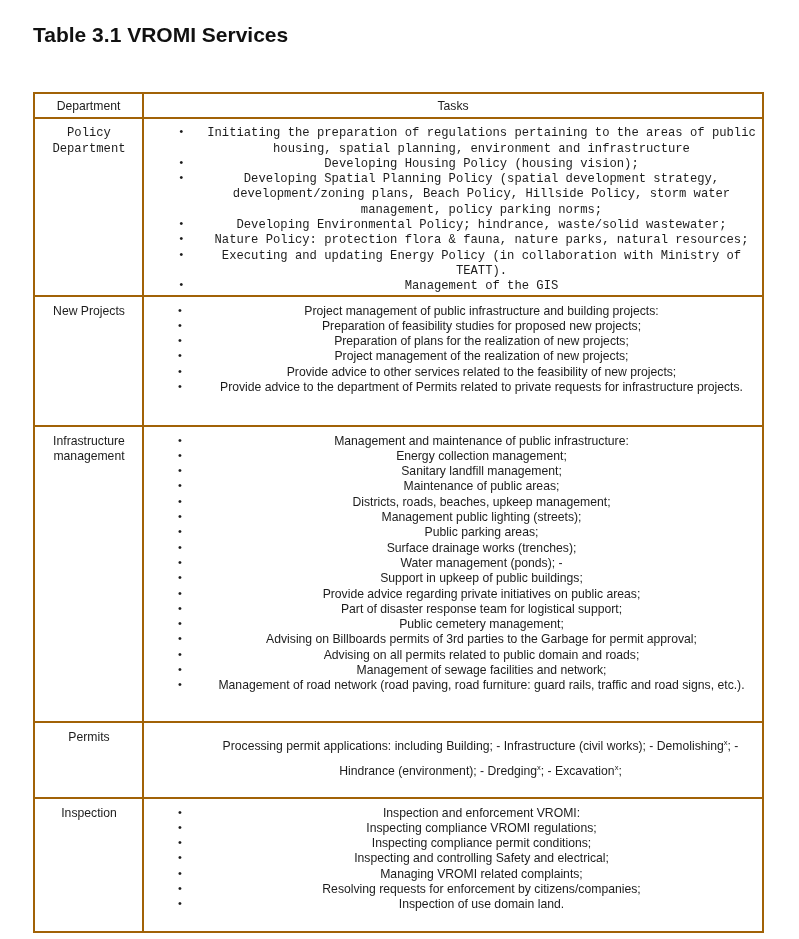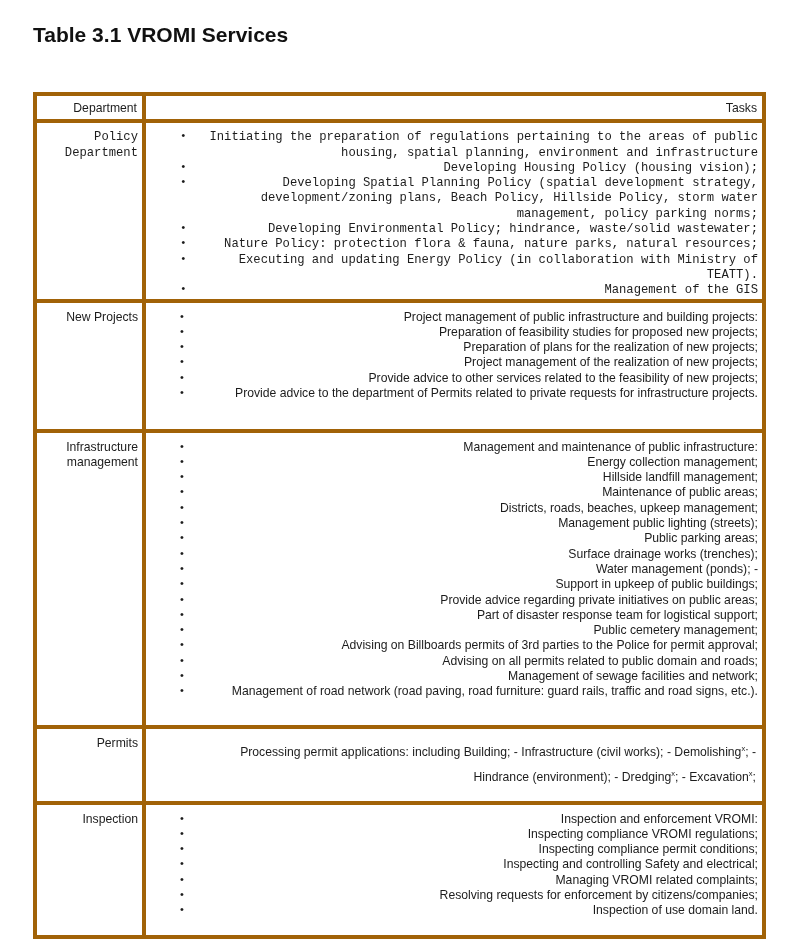--- a/index.html
+++ b/index.html
@@ -31,24 +31,24 @@
     border-collapse: collapse;
     table-layout: fixed;
     width: 729px;
     margin-top: 48px;
     font-size: 12.2px;
     line-height: 15.3px;
   }
   .col-dept  { width: 109px; }
   .col-tasks { width: 620px; }
   th, td {
-    border: 4px solid #a16207;
+    border: 2px solid #a16207;
     vertical-align: top;
     padding: 0;
-    text-align: right;
+    text-align: center;
     font-weight: normal;
   }
   th.hdr {
     padding: 5px 5px 3px 5px;
   }
   td.dept {
     padding: 7px 4px 0 5px;
   }
   td.tasks { padding: 0; }
   tr.h-header  { height: 24px; }
@@ -132,32 +132,32 @@
           </ul>
         </td>
       </tr>
 
       <tr class="h-infra">
         <td class="dept">Infrastructure management</td>
         <td class="tasks">
           <ul class="task-list">
             <li>Management and maintenance of public infrastructure:</li>
             <li>Energy collection management;</li>
-            <li>Hillside landfill management;</li>
+            <li>Sanitary landfill management;</li>
             <li>Maintenance of public areas;</li>
             <li>Districts, roads, beaches, upkeep management;</li>
             <li>Management public lighting (streets);</li>
             <li>Public parking areas;</li>
             <li>Surface drainage works (trenches);</li>
             <li>Water management (ponds); -</li>
             <li>Support in upkeep of public buildings;</li>
             <li>Provide advice regarding private initiatives on public areas;</li>
             <li>Part of disaster response team for logistical support;</li>
             <li>Public cemetery management;</li>
-            <li>Advising on Billboards permits of 3rd parties to the Police for permit approval;</li>
+            <li>Advising on Billboards permits of 3rd parties to the Garbage for permit approval;</li>
             <li>Advising on all permits related to public domain and roads;</li>
             <li>Management of sewage facilities and network;</li>
             <li>Management of road network (road paving, road furniture: guard rails, traffic and road signs, etc.).</li>
           </ul>
         </td>
       </tr>
 
       <tr class="h-permits">
         <td class="dept">Permits</td>
         <td class="tasks">

